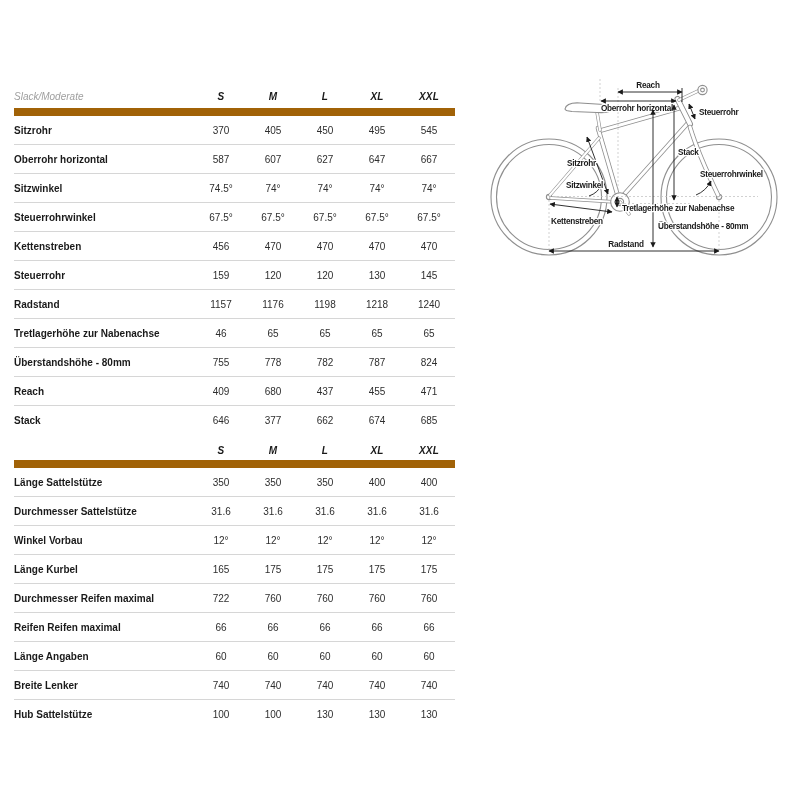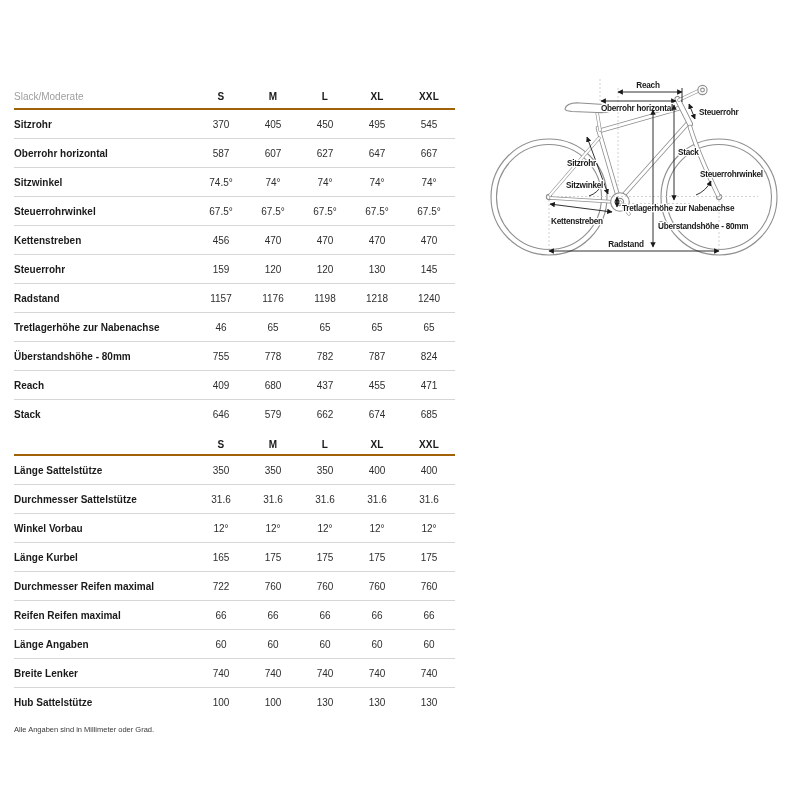--- a/index.html
+++ b/index.html
@@ -1,21 +1,21 @@
 <!DOCTYPE html>
 <html><head>
 <meta charset="utf-8">
 <style>
   html,body { margin:0; padding:0; }
   body {
     width:800px; height:800px; position:relative; overflow:hidden;
     background:#ffffff; font-family:"Liberation Sans", sans-serif;
   }
   .spec { position:absolute; left:14px; top:85px; width:441px; }
-  .hrow { display:flex; align-items:center; height:23px; border-bottom:2px solid #a16207; }
+  .hrow { display:flex; align-items:center; height:23px; border-bottom:8px solid #a16207;font-style:italic; }
   .hlabel { flex:1; font-size:10px; color:#9e9e9e; }
   .hcol { width:52px; text-align:center; font-size:10px; font-weight:bold; color:#1a1a1a; letter-spacing:.2px; }
   .row { display:flex; align-items:center; height:28px; border-bottom:1px solid #d6d6d6; }
   .row.last { border-bottom:none; }
   .rlabel { flex:1; font-size:10px; font-weight:bold; color:#1a1a1a; }
   .rval { width:52px; text-align:center; font-size:10px; color:#2e2e2e; }
   .t2 { margin-top:6px; }
   .t2 .hrow { height:20px; }
   .footnote { margin-top:9px; font-size:7.5px; color:#3a3a3a; }
 
@@ -125,21 +125,21 @@
       <div class="rlabel">Reach</div>
       <div class="rval">409</div>
       <div class="rval">680</div>
       <div class="rval">437</div>
       <div class="rval">455</div>
       <div class="rval">471</div>
     </div>
     <div class="row last">
       <div class="rlabel">Stack</div>
       <div class="rval">646</div>
-      <div class="rval">579</div>
+      <div class="rval">377</div>
       <div class="rval">662</div>
       <div class="rval">674</div>
       <div class="rval">685</div>
     </div>
   </div>
 
   <div class="t2">
     <div class="hrow">
       <div class="hlabel"></div>
       <div class="hcol">S</div>
@@ -216,21 +216,20 @@
     <div class="row last">
       <div class="rlabel">Hub Sattelstütze</div>
       <div class="rval">100</div>
       <div class="rval">100</div>
       <div class="rval">130</div>
       <div class="rval">130</div>
       <div class="rval">130</div>
     </div>
   </div>
 
-  <div class="footnote">Alle Angaben sind in Millimeter oder Grad.</div>
 </div>
 
 <svg class="diagram" viewBox="480 60 320 220" width="320" height="220" xmlns="http://www.w3.org/2000/svg">
   <defs>
     <marker id="ah" viewBox="0 0 8 8" refX="7.2" refY="4" markerWidth="6" markerHeight="6" orient="auto-start-reverse">
       <path d="M0,0 L8,4 L0,8 Z" fill="#1a1a1a"></path>
     </marker>
   </defs>
 
   <g>

